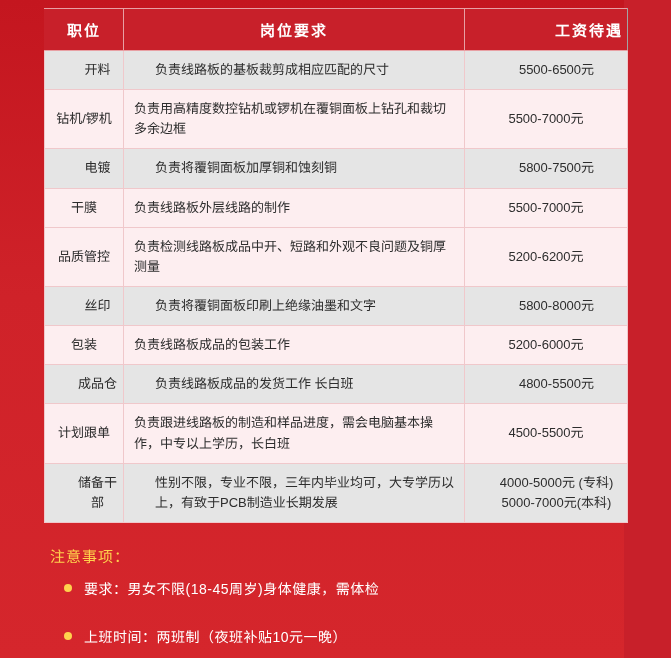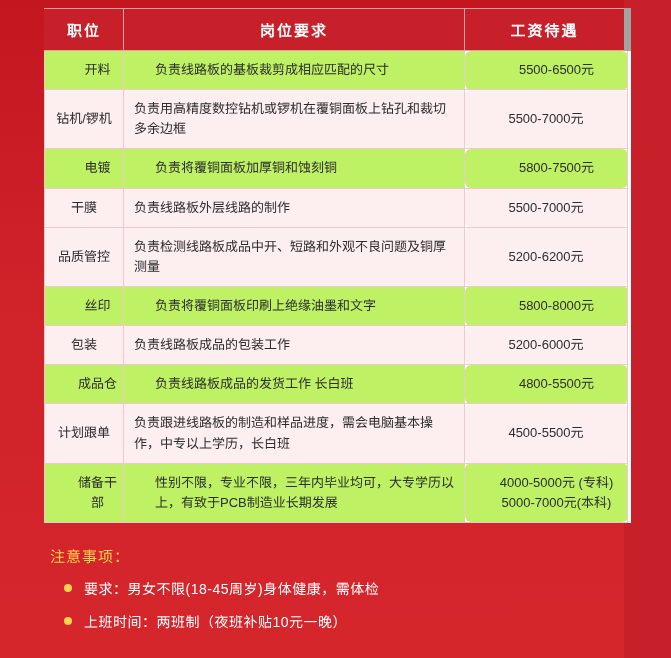--- a/index.html
+++ b/index.html
@@ -41,43 +41,43 @@
     font-weight: bold;
     letter-spacing: 2px;
     padding: 10px 4px;
     border: 1px solid #e8a0a4;
     text-align: center;
   }
   table.jobs thead th.first {
     border-left: 1px solid #c8202a;
   }
   table.jobs thead th.last {
-    border-right: 7px solid #a3a3a3;
+    border-right: 1px solid #a3a3a3;
+    text-align: right;
   }
   table.jobs td {
     border: 1px solid #f0c8cb;
     padding: 9px 10px;
     vertical-align: middle;
     line-height: 1.55;
   }
   table.jobs td.post {
     text-align: center;
     white-space: normal;
     padding-left: 4px;
     padding-right: 4px;
   }
   table.jobs td.salary {
     text-align: center;
-    border-radius: 6px;
   }
   table.jobs tr.alt td {
     background: #fdeef0;
   }
   table.jobs tr.plain td {
-    background: #bef264;
+    background: #e5e5e5;
     padding-left: 31px;
   }
   table.jobs td.salary-multi {
     text-align: center;
     padding-left: 14px;
   }
   .notes {
     margin-top: 22px;
     padding-left: 6px;
     color: #ffffff;
@@ -87,21 +87,21 @@
     font-size: 15px;
     font-weight: normal;
     letter-spacing: 1px;
     margin-bottom: 12px;
   }
   .note-item {
     display: flex;
     align-items: center;
     font-size: 14px;
     color: #ffffff;
-    margin: 0 0 13px 14px;
+    margin: 0 0 28px 14px;
     letter-spacing: 0.5px;
   }
   .bullet {
     width: 8px;
     height: 8px;
     border-radius: 50%;
     background: #ffd24d;
     margin-right: 12px;
     flex: none;
   }

